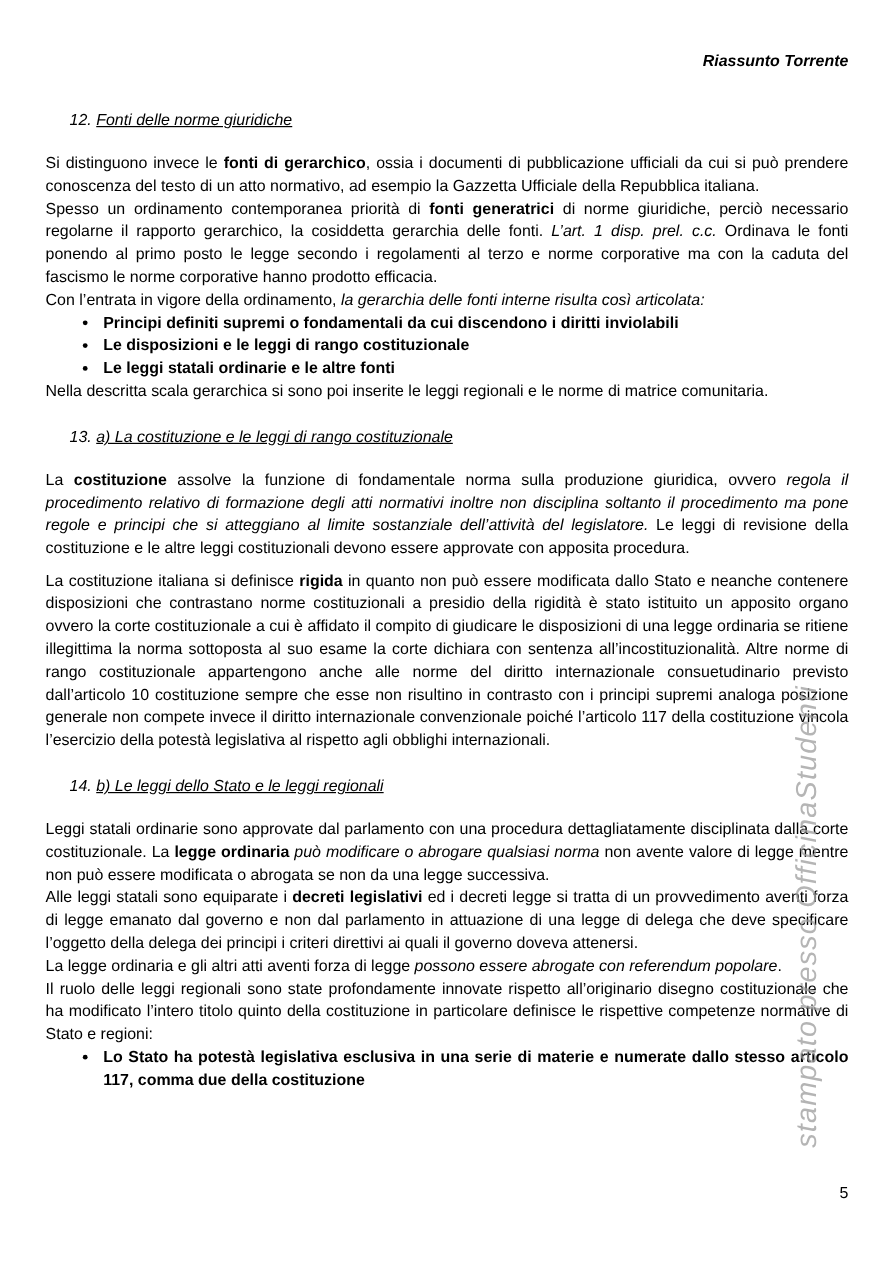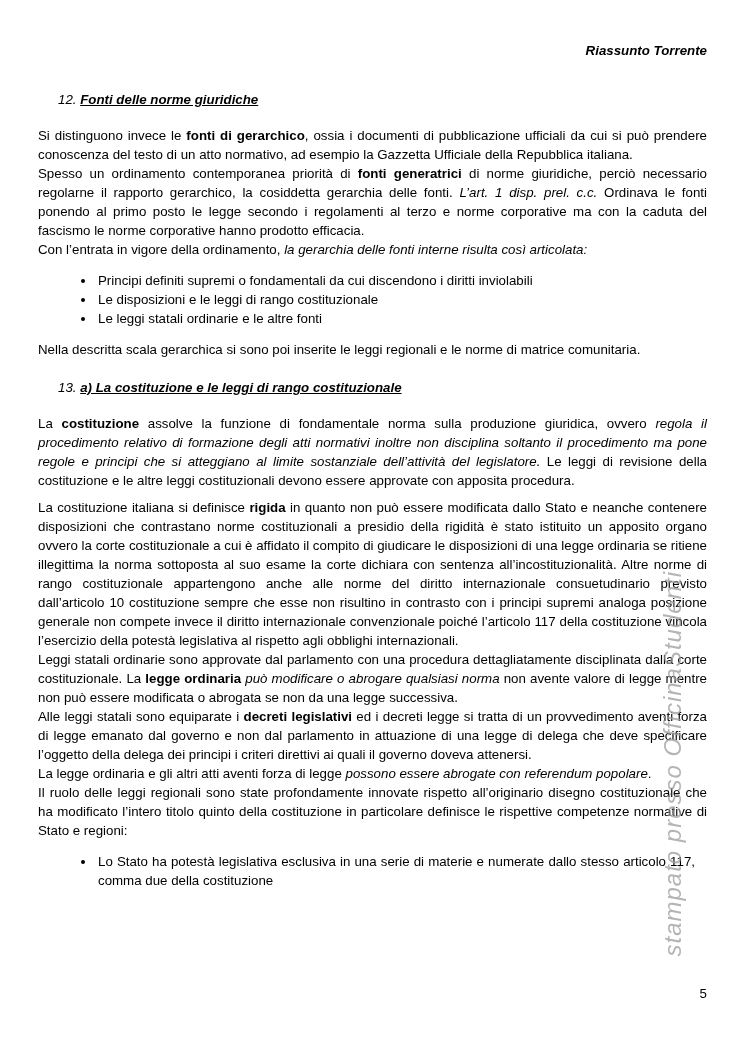--- a/index.html
+++ b/index.html
@@ -17,28 +17,29 @@
   .title{
     margin:41px 0 30px 0;
     text-align:right;
     font-weight:bold;
     font-style:italic;
   }
   .heading{
     font-style:italic;
     margin:19px 0 17px 20px;
   }
-  .heading .u{text-decoration:underline;font-weight:bold;}
+  .heading .u{text-decoration:underline;}
   .para{margin:0;text-align:justify;}
   .b{font-weight:bold;}
   .i{font-style:italic;}
   ul.bullets{
-    margin:12px;
+    margin:0;
     padding:0 0 0 46px;
     list-style:disc;
+    font-weight:bold;
   }
   ul.bullets li{
     text-align:justify;
     padding-left:2px;
   }
   .spacer{height:8px;}
   .page-number{
     position:absolute;
     right:37px;
     top:984px;
@@ -75,20 +76,21 @@
       <ul class="bullets">
         <li>Principi definiti supremi o fondamentali da cui discendono i diritti inviolabili</li>
         <li>Le disposizioni e le leggi di rango costituzionale</li>
         <li>Le leggi statali ordinarie e le altre fonti</li>
       </ul>
       <p class="para"><span>Nella descritta scala gerarchica si sono poi inserite le leggi regionali e le norme di matrice comunitaria.</span></p>
       <div class="heading"><span>13. </span><span class="u">a) La costituzione e le leggi di rango costituzionale</span></div>
       <p class="para"><span>La </span><span class="b">costituzione</span><span> assolve la funzione di fondamentale norma sulla produzione giuridica, ovvero </span><span class="i">regola il procedimento relativo di formazione degli atti normativi inoltre non disciplina soltanto il procedimento ma pone regole e principi che si atteggiano al limite sostanziale dell’attività del legislatore.</span><span> Le leggi di revisione della costituzione e le altre leggi costituzionali devono essere approvate con apposita procedura.</span></p>
       <div class="spacer"></div>
       <p class="para"><span>La costituzione italiana si definisce </span><span class="b">rigida</span><span> in quanto non può essere modificata dallo Stato e neanche contenere disposizioni che contrastano norme costituzionali a presidio della rigidità è stato istituito un apposito organo ovvero la corte costituzionale a cui è affidato il compito di giudicare le disposizioni di una legge ordinaria se ritiene illegittima la norma sottoposta al suo esame la corte dichiara con sentenza all’incostituzionalità. Altre norme di rango costituzionale appartengono anche alle norme del diritto internazionale consuetudinario previsto dall’articolo 10 costituzione sempre che esse non risultino in contrasto con i principi supremi analoga posizione generale non compete invece il diritto internazionale convenzionale poiché l’articolo 117 della costituzione vincola l’esercizio della potestà legislativa al rispetto agli obblighi internazionali.</span></p>
+      <div class="heading"><span>14. </span><span class="u">b) Le leggi dello Stato e le leggi regionali</span></div>
       <p class="para"><span>Leggi statali ordinarie sono approvate dal parlamento con una procedura dettagliatamente disciplinata dalla corte costituzionale. La </span><span class="b">legge ordinaria</span><span> </span><span class="i">può modificare o abrogare qualsiasi norma</span><span> non avente valore di legge mentre non può essere modificata o abrogata se non da una legge successiva.</span></p>
       <p class="para"><span>Alle leggi statali sono equiparate i </span><span class="b">decreti legislativi</span><span> ed i decreti legge si tratta di un provvedimento aventi forza di legge emanato dal governo e non dal parlamento in attuazione di una legge di delega che deve specificare l’oggetto della delega dei principi i criteri direttivi ai quali il governo doveva attenersi.</span></p>
       <p class="para"><span>La legge ordinaria e gli altri atti aventi forza di legge </span><span class="i">possono essere abrogate con referendum popolare</span><span>.</span></p>
       <p class="para"><span>Il ruolo delle leggi regionali sono state profondamente innovate rispetto all’originario disegno costituzionale che ha modificato l’intero titolo quinto della costituzione in particolare definisce le rispettive competenze normative di Stato e regioni:</span></p>
       <ul class="bullets">
         <li>Lo Stato ha potestà legislativa esclusiva in una serie di materie e numerate dallo stesso articolo 117, comma due della costituzione</li>
       </ul>
     </div>
 
   <div class="watermark">

